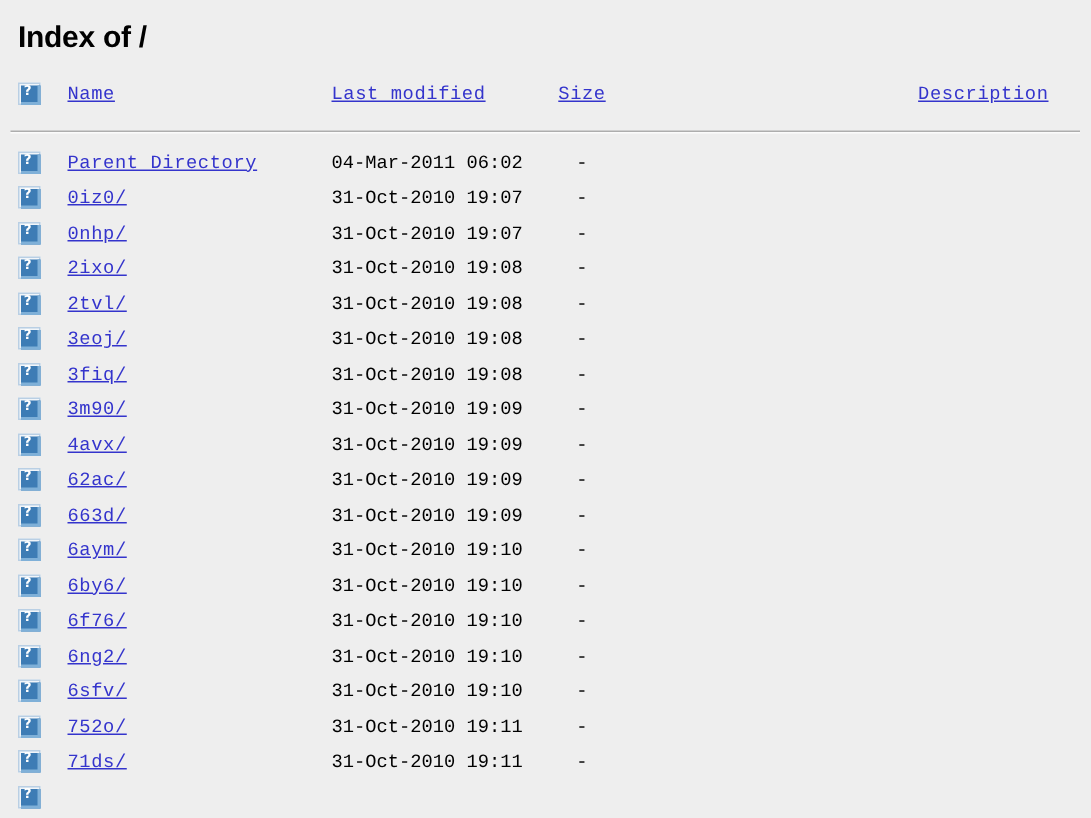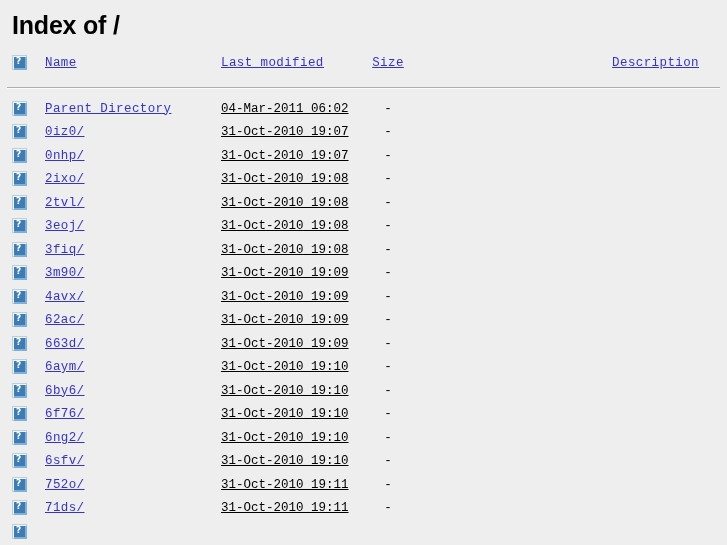--- a/index.html
+++ b/index.html
@@ -16,21 +16,21 @@
   }
   .page {
     position: relative;
     width: 727px;
     height: 545px;
     box-sizing: border-box;
     padding: 0 7px;
   }
   h1.page-title {
     font-family: "Liberation Sans", sans-serif;
-    font-size: 25px;
+    font-size: 20px;
     font-weight: bold;
     letter-spacing: -0.2px;
     margin: 0;
     padding: 11px 0 0 5px;
     line-height: 28px;
     color: #000000;
   }
   table.listing {
     border-collapse: collapse;
     border-spacing: 0;
@@ -51,21 +51,20 @@
     width: 33px;
     padding-left: 3px;
   }
   td.col-name {
     width: 176px;
     padding-left: 2px;
   }
   td.col-date {
     width: 146px;
     padding-left: 0;
-    text-decoration: underline;
   }
   td.col-size {
     width: 42px;
     text-align: center;
     padding-right: 0;
   }
   td.col-desc {
     width: 290px;
     padding-left: 15px;
     text-align: right;

